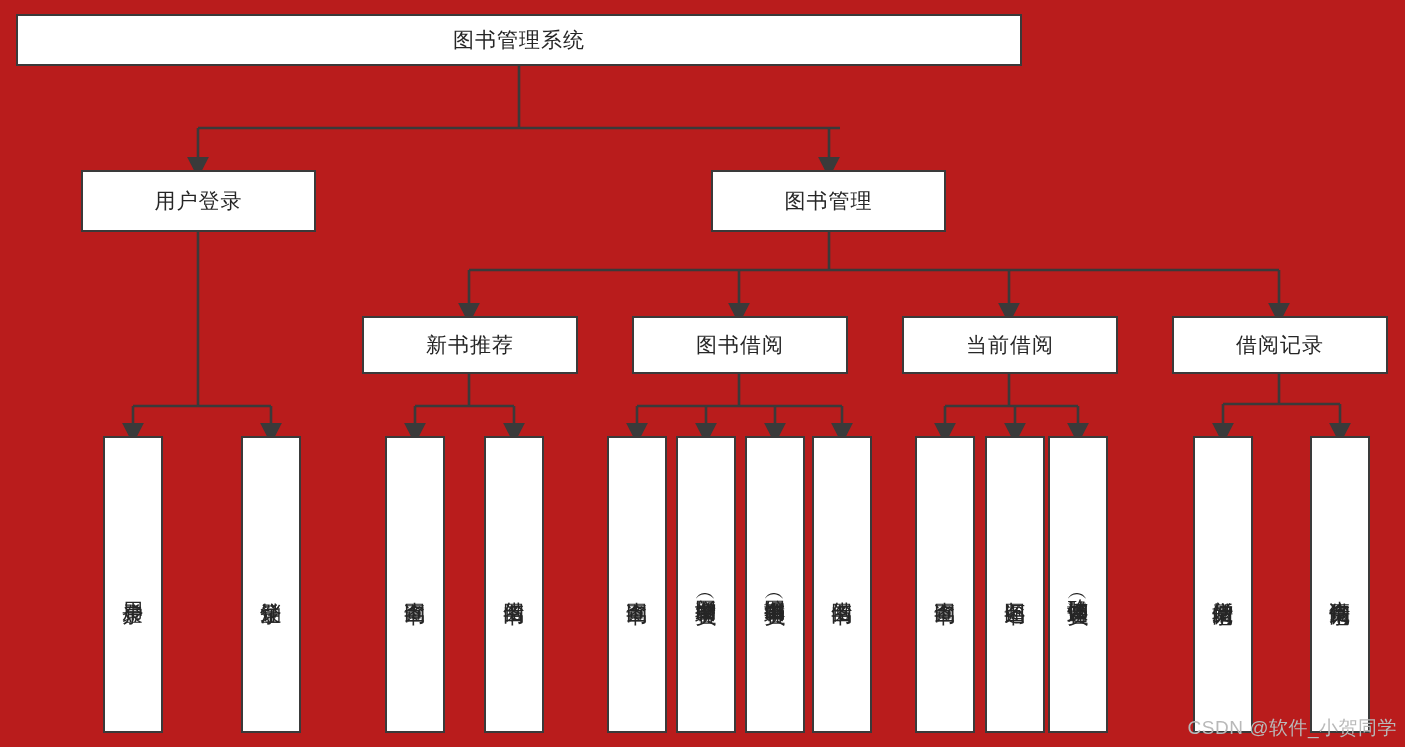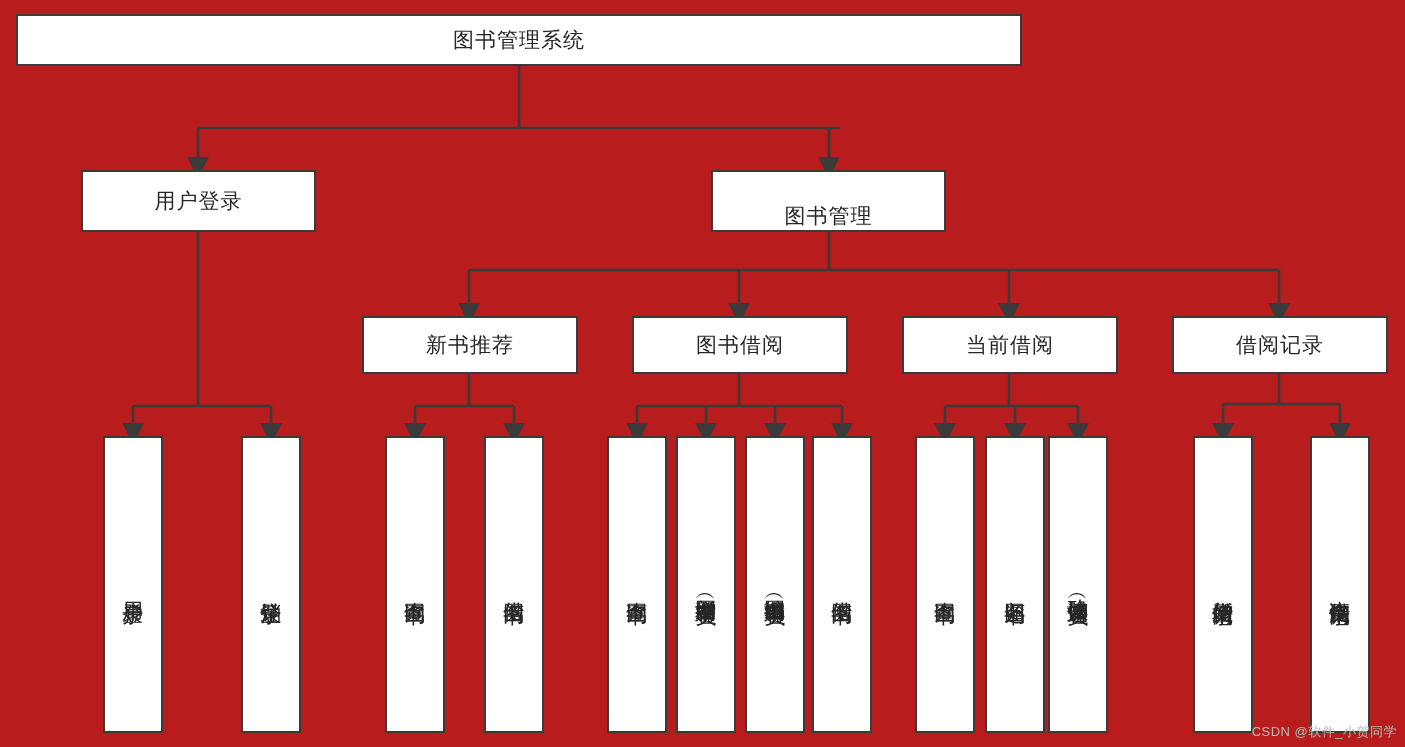--- a/index.html
+++ b/index.html
@@ -4,21 +4,21 @@
 <style>
   html,body{margin:0;padding:0;background:#ffffff;}
   body{font-family:"Liberation Sans","DejaVu Sans",sans-serif;}
   #stage{position:relative;width:1405px;height:747px;background:#b91c1c;overflow:hidden;}
   #edges{position:absolute;left:0;top:0;width:1405px;height:747px;}
   .node{position:absolute;box-sizing:border-box;background:#ffffff;border:2px solid #3a3a3a;
         display:flex;align-items:center;justify-content:center;text-align:center;color:#262626;}
   .node.h{font-size:21px;letter-spacing:1px;}
   .node.v{writing-mode:vertical-rl;text-orientation:upright;font-size:21px;line-height:1.22;
           letter-spacing:1px;justify-content:center;align-items:center;padding-top:4px;}
-  .wm{position:absolute;right:8px;bottom:6px;font-size:13px;color:#b9b9b9;letter-spacing:.5px;
+  .wm{position:absolute;right:8px;bottom:6px;font-size:19px;color:#b9b9b9;letter-spacing:.5px;
       white-space:nowrap;}
 </style>
 </head>
 <body>
 
 <div id="stage">
 
   <svg id="edges" viewBox="0 0 1405 747" xmlns="http://www.w3.org/2000/svg">
     <defs>
       <marker id="arw" markerWidth="9" markerHeight="9" refX="1.2" refY="4.2" orient="auto" markerUnits="strokeWidth">
@@ -69,21 +69,21 @@
     </g>
   </svg>
 
   <div class="node h" style="left:16px;top:14px;width:1006px;height:52px;">
     <span>图书管理系统</span>
   </div>
 
   <div class="node h" style="left:81px;top:170px;width:235px;height:62px;">
     <span>用户登录</span>
   </div>
-  <div class="node h" style="left:711px;top:170px;width:235px;height:62px;align-items:flex-end;">
+  <div class="node h" style="left:711px;top:170px;width:235px;height:62px;">
     <span>图书管理</span>
   </div>
 
   <div class="node h" style="left:632px;top:316px;width:216px;height:58px;">
     <span>图书借阅</span>
   </div>
   <div class="node h" style="left:362px;top:316px;width:216px;height:58px;">
     <span>新书推荐</span>
   </div>
   <div class="node h" style="left:1172px;top:316px;width:216px;height:58px;">

